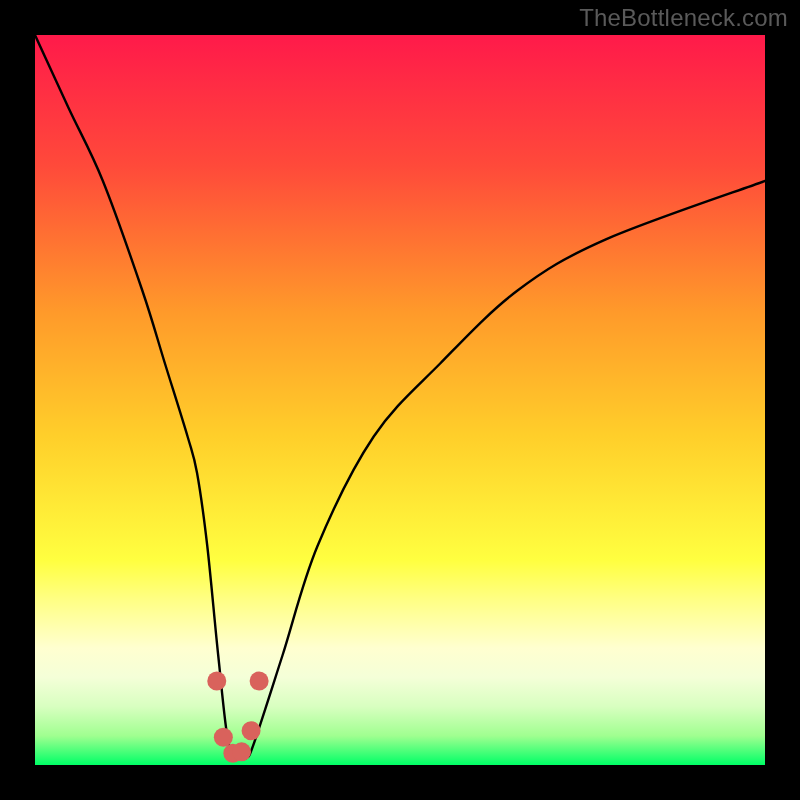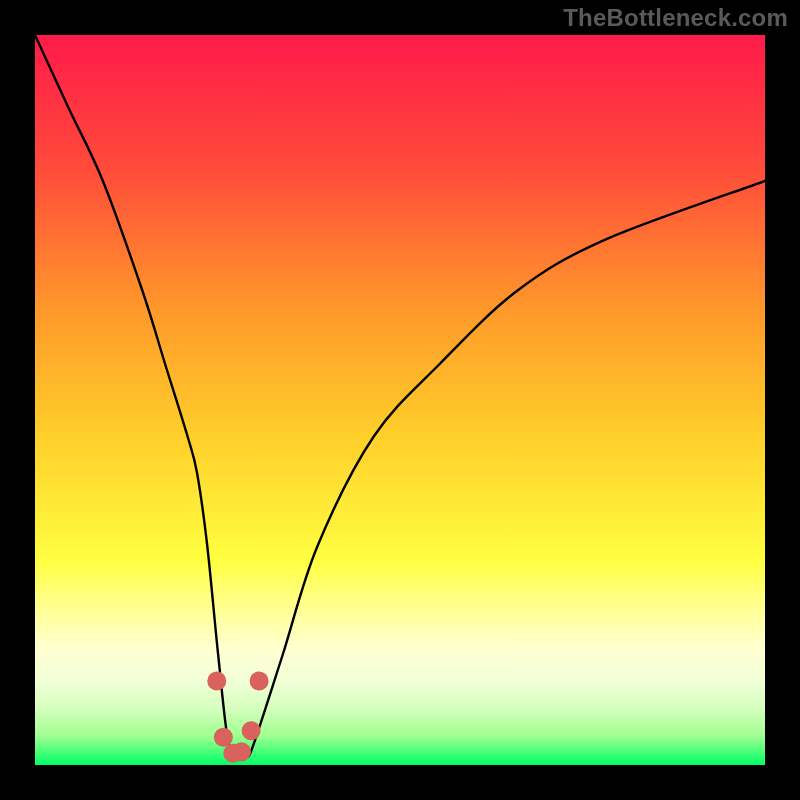--- a/index.html
+++ b/index.html
@@ -31,21 +31,21 @@
   .gradient {
     position: absolute;
     inset: 0;
   }
   .attribution {
     position: absolute;
     top: 4px;
     right: 12px;
     color: #5a5a5a;
     font-size: 24px;
-    font-weight: 700;
+    font-weight: 400;
     letter-spacing: 0.2px;
   }
   svg {
     position: absolute;
     inset: 0;
   }
 </style>
 </head>
 <body>
 

